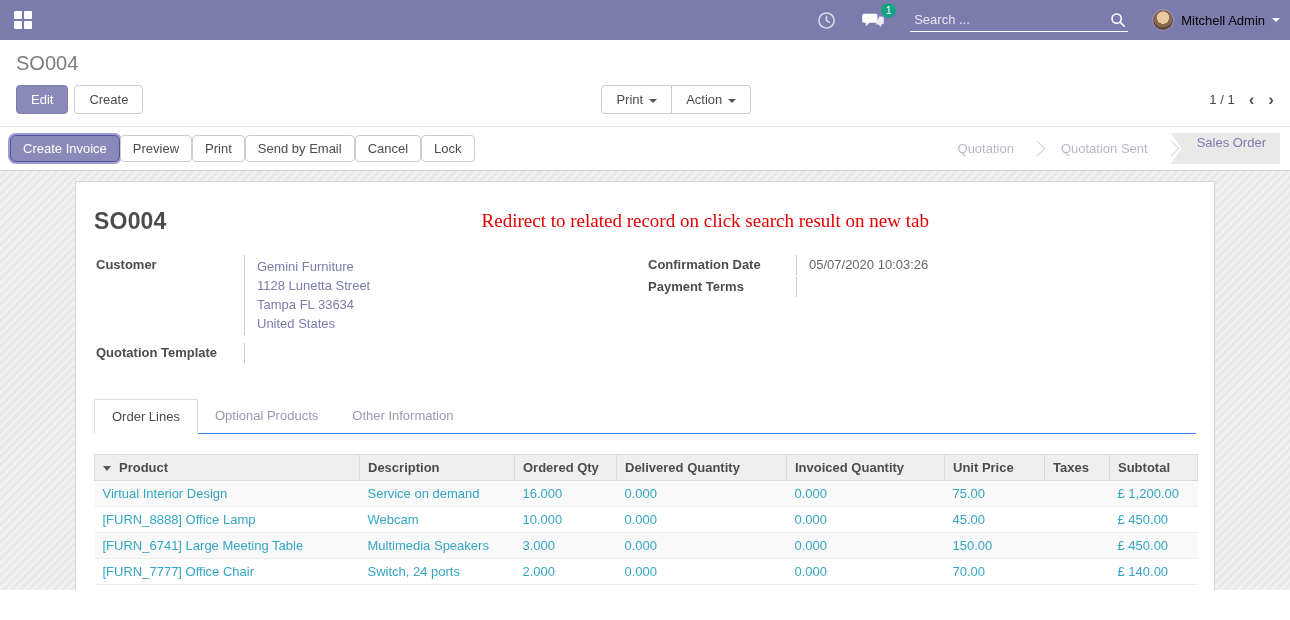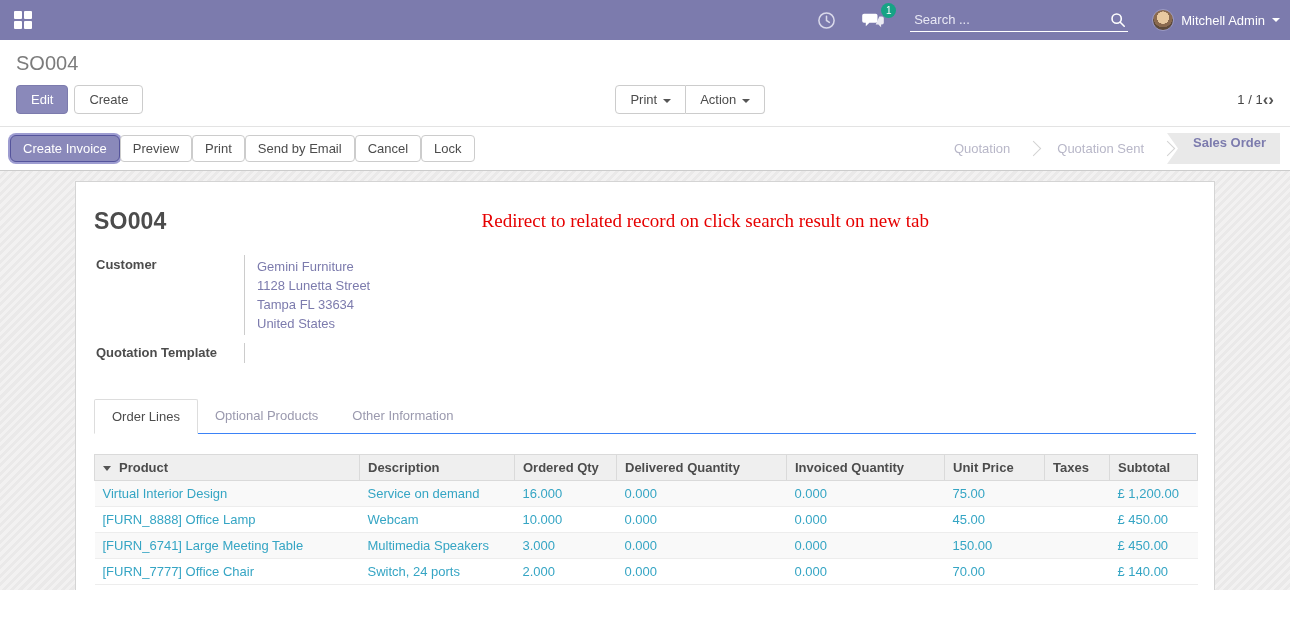--- a/index.html
+++ b/index.html
@@ -29,58 +29,58 @@
     flex:1; background:transparent; border:none; outline:none; color:#fff; font-size:13px;
     font-family:"Liberation Sans", sans-serif;
   }
   .nav-search input::placeholder { color:#e8e8f4; }
   .user-menu { display:flex; align-items:center; gap:7px; cursor:pointer; }
   .avatar {
     width:22px; height:22px; border-radius:50%;
     background:radial-gradient(circle at 50% 38%, #e8c9a0 0 38%, #8a6a4f 39% 60%, #5d4a3a 61% 100%);
     border:1px solid #9b9ac4;
   }
-  .user-name { font-size:13px; color:#ffffff; }
+  .user-name { font-size:13px; color:#000000; }
   .caret-down-w { width:0; height:0; border-left:4px solid transparent; border-right:4px solid transparent; border-top:4px solid #fff; }
 
   
   .control-panel { padding:12px 16px 0 16px; background:#fff; }
   .breadcrumb { font-size:20px; color:#7c7c7c; }
   .cp-row { display:flex; align-items:center; padding:10px 0 12px 0; }
   .cp-left { display:flex; gap:6px; }
   .cp-center { flex:1; display:flex; justify-content:center; }
   .btn {
     font-size:13px; padding:6px 14px; border:1px solid #ccc; border-radius:4px;
     background:#fff; color:#4c4c4c; cursor:pointer; font-family:"Liberation Sans", sans-serif;
   }
   .btn-primary { background:#8a89ba; border-color:#7c7bad; color:#fff; }
   .btn-group { display:flex; }
   .btn-group .btn:first-child { border-radius:4px 0 0 4px; }
   .btn-group .btn:last-child { border-radius:0 4px 4px 0; border-left:none; }
   .dd-caret { display:inline-block; width:0; height:0; border-left:4px solid transparent; border-right:4px solid transparent; border-top:4px solid #555; margin-left:6px; vertical-align:middle; }
-  .pager { display:flex; align-items:center; gap:0; color:#444; font-size:13px; }
+  .pager { display:flex; align-items:center; gap:14px; color:#444; font-size:13px; }
   .pager-chev { font-size:17px; color:#555; cursor:pointer; font-weight:bold; line-height:1; }
 
   
   .status-bar {
     display:flex; align-items:center; justify-content:space-between;
     border-top:1px solid #e3e3e3; border-bottom:1px solid #ccc;
     background:#fff; padding:6px 10px 6px 10px;
   }
   .sb-buttons { display:flex; align-items:center; }
   .btn-sm { padding:5px 12px; }
   .btn-focused {
     background:#8a89ba; color:#fff; border:1px solid #55549b; border-radius:6px;
     box-shadow:0 0 0 2px #9d9cd0;
   }
   .steps { display:flex; align-items:stretch; height:31px; font-size:13px; }
   .step { display:flex; align-items:center; padding:0 24px; color:#b8b7c8; }
   .step-sep { width:11px; height:11px; border-top:1px solid #d2d2d2; border-right:1px solid #d2d2d2; transform:rotate(45deg); align-self:center; margin:0 -6px; }
   .step.active {
-    background:#e9e9e9; color:#7c7bad; font-weight:bold; padding:0 14px 12px 26px;
+    background:#e9e9e9; color:#7c7bad; font-weight:normal; padding:0 14px 12px 26px;
     clip-path:polygon(0 0, 100% 0, 100% 100%, 0 100%, 11px 50%);
   }
 
   
   .content {
     height:419px;
     background:repeating-linear-gradient(135deg,#f2f1f1 0 3px,#eae9e9 3px 6px);
     padding-top:10px; overflow:hidden;
   }
   .sheet {
@@ -230,20 +230,30 @@
             <div class="addr">Tampa FL 33634</div>
             <div class="addr">United States</div>
           </div>
         </div>
         <div class="frow mt8">
           <div class="flabel">Quotation Template</div>
           <div class="fvalue"></div>
         </div>
       </div>
 
+      <div class="fgroup">
+        <div class="frow">
+          <div class="flabel">Confirmation Date</div>
+          <div class="fvalue">05/07/2020 10:03:26</div>
+        </div>
+        <div class="frow">
+          <div class="flabel">Payment Terms</div>
+          <div class="fvalue"></div>
+        </div>
+      </div>
     </div>
 
     <div class="tabs">
       <div class="tab active">Order Lines</div>
       <div class="tab">Optional Products</div>
       <div class="tab">Other Information</div>
     </div>
 
     <table class="olines">
       <colgroup>

